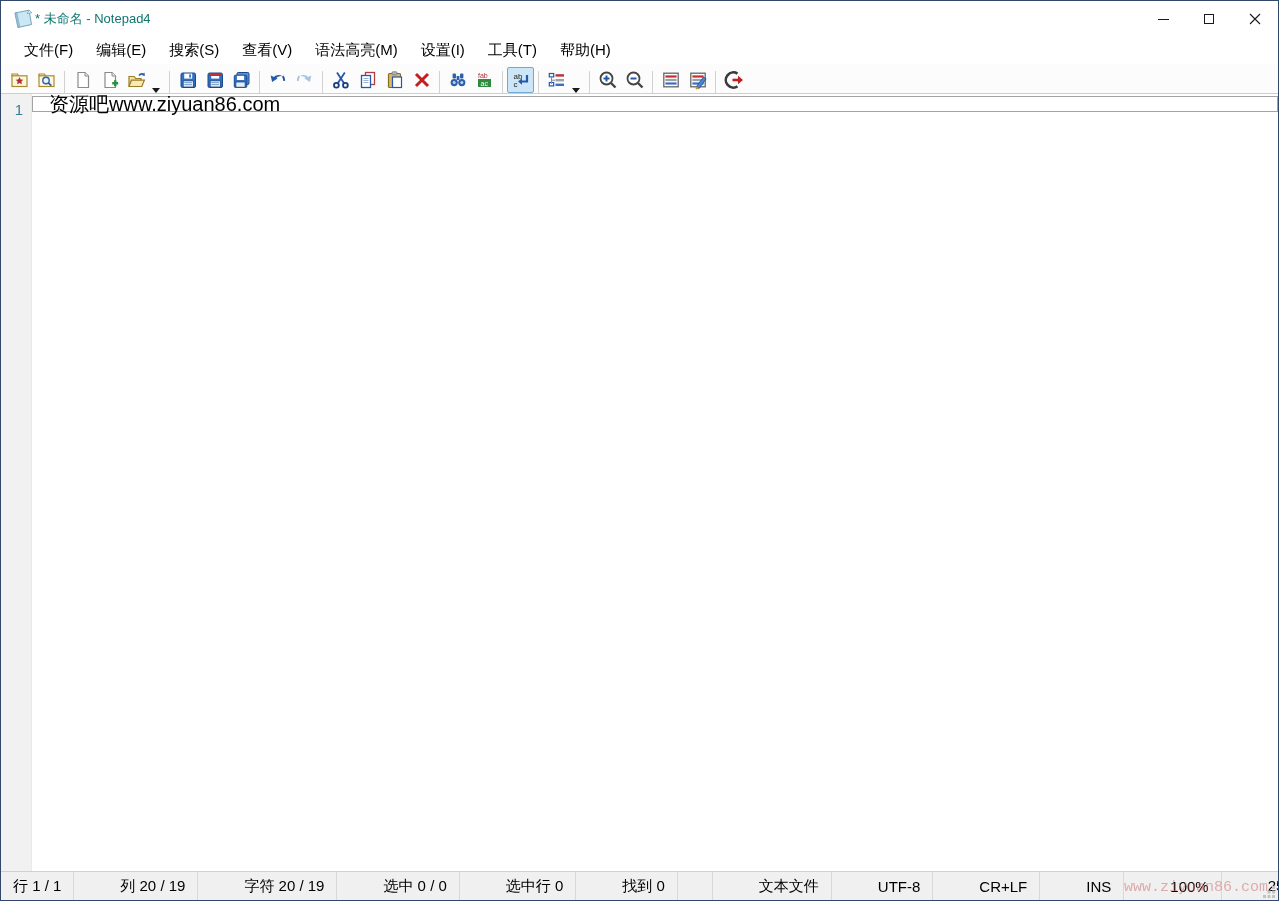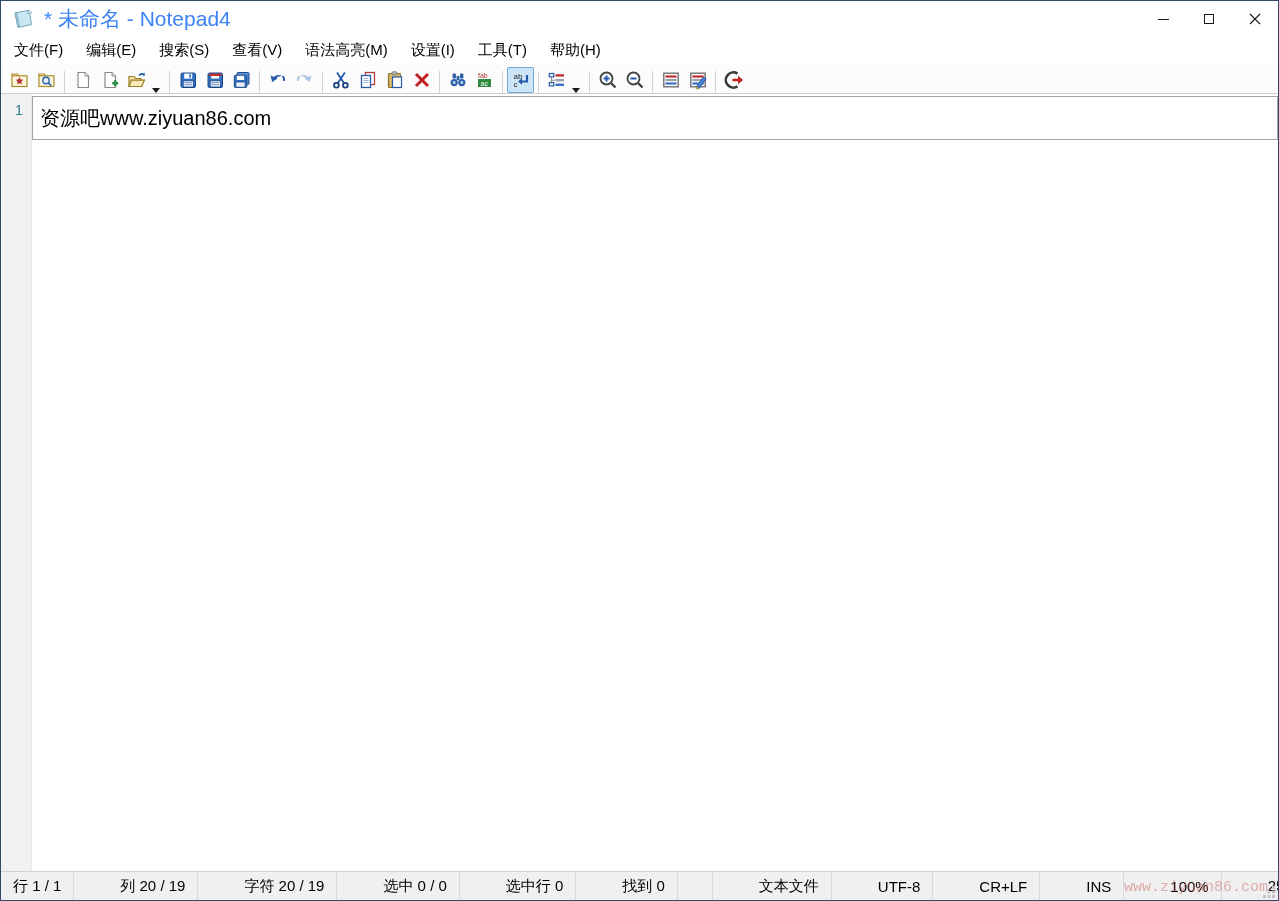--- a/index.html
+++ b/index.html
@@ -11,44 +11,44 @@
     border: 1px solid #33476b;
     display: flex; flex-direction: column;
     background: #fff;
     position: relative;
     overflow: hidden;
   }
 
   
   .titlebar { height: 36px; display: flex; align-items: center; padding-left: 10px; background: #fff; flex: 0 0 auto; }
   .app-icon { width: 24px; height: 22px; display:flex; align-items:center; }
-  .title-text { margin-left: 9px; font-size: 21px; color: #3b82f6; white-space: nowrap; }
+  .title-text { font-size: 13px; color: #0f766e; white-space: nowrap; }
   .win-controls { margin-left: auto; display: flex; height: 100%; }
   .win-btn { width: 46px; height: 100%; display: flex; align-items: center; justify-content: center; }
   .glyph-min { width: 11px; border-top: 1px solid #1a1a1a; }
   .glyph-max { width: 10px; height: 10px; border: 1px solid #1a1a1a; }
 
   
-  .menubar { height: 27px; display: flex; align-items: center; padding-left: 3px; font-size: 15px; background: #fff; flex: 0 0 auto; }
+  .menubar { height: 27px; display: flex; align-items: center; padding-left: 13px; font-size: 15px; background: #fff; flex: 0 0 auto; }
   .menu-item { padding: 2px 10px; margin-right: 3px; color: #000; white-space: nowrap; }
 
   
   .toolbar { height: 30px; display: flex; align-items: flex-end; padding-left: 5px; background: #fcfcfc; border-bottom: 1px solid #cfcfcf; flex: 0 0 auto; }
   .tbtn { width: 27px; height: 26px; display: flex; align-items: center; justify-content: center; border-radius: 2px; }
   .tbtn svg { display: block; }
   .tbtn.active { background: #cde6f7; border: 1px solid #70a8d8; }
   .tsep { width: 1px; height: 22px; background: #d2d2d2; margin: 0 4px; }
   .dd-caret { width: 0; height: 0; border-left: 4px solid transparent; border-right: 4px solid transparent; border-top: 5px solid #1a1a1a; margin: 0 5px 0 2px; }
 
   
   .editor { flex: 1 1 auto; display: flex; background: #fff; overflow: hidden; }
   .ln-margin { width: 31px; background: #f1f1f1; border-right: 1px solid #e9e9e9; flex: 0 0 auto; padding-top: 3px; }
   .ln-num { display: block; text-align: right; padding-right: 8px; font-size: 15px; height: 26px; line-height: 26px; }
   .edit-content { flex: 1 1 auto; padding-top: 2px; }
-  .caret-line { height: 44px; border: 1px solid #a3a3a3; display: flex; align-items: center; padding-left: 7px; font-size: 20px; color: #000; white-space: pre; }
+  .caret-line { height: 16px; border: 1px solid #a3a3a3; display: flex; align-items: center; padding-left: 16px; font-size: 20px; color: #000; white-space: pre; }
 
   
   .statusbar { height: 29px; flex: 0 0 auto; background: #f0f0f0; border-top: 1px solid #d0d0d0; display: flex; align-items: stretch; font-size: 15px; color: #000; position: relative; gap: 34px; }
   .sseg { display: flex; align-items: center; justify-content: center; padding: 0 12px; border-right: 1px solid #d9d9d9; white-space: nowrap; }
   .sspacer { flex: 1 1 auto; border-right: 1px solid #d9d9d9; }
   .watermark { position: absolute; right: 10px; bottom: 4px; font-size: 15px; color: rgba(205,115,115,0.55); pointer-events: none; white-space: nowrap; font-family: Liberation Mono, monospace; }
   .resize-grip { position: absolute; right: 2px; bottom: 2px; }
 </style>
 </head>
 <body>

